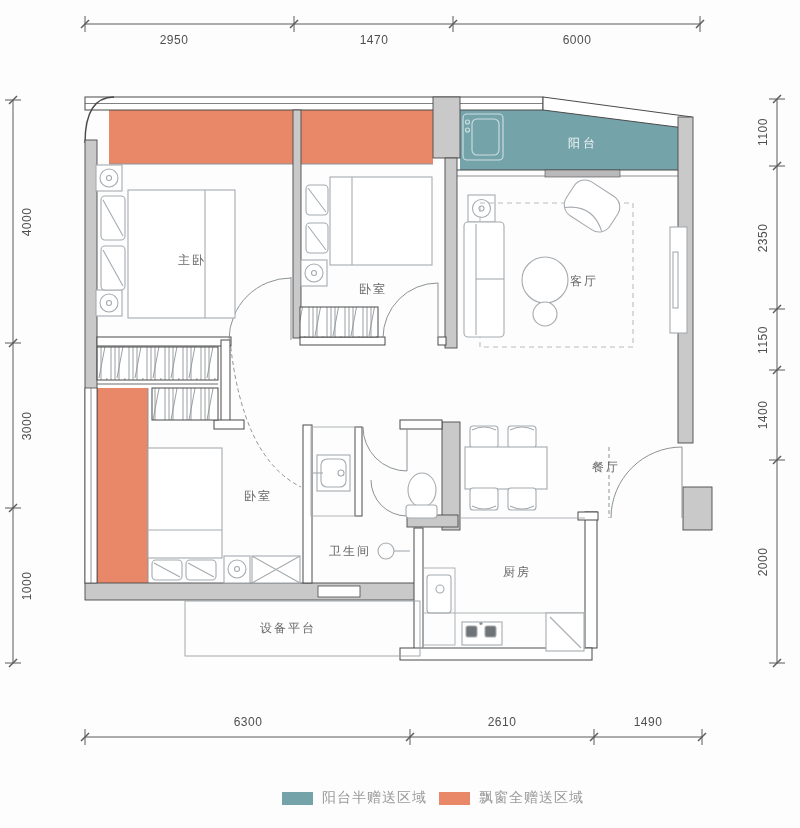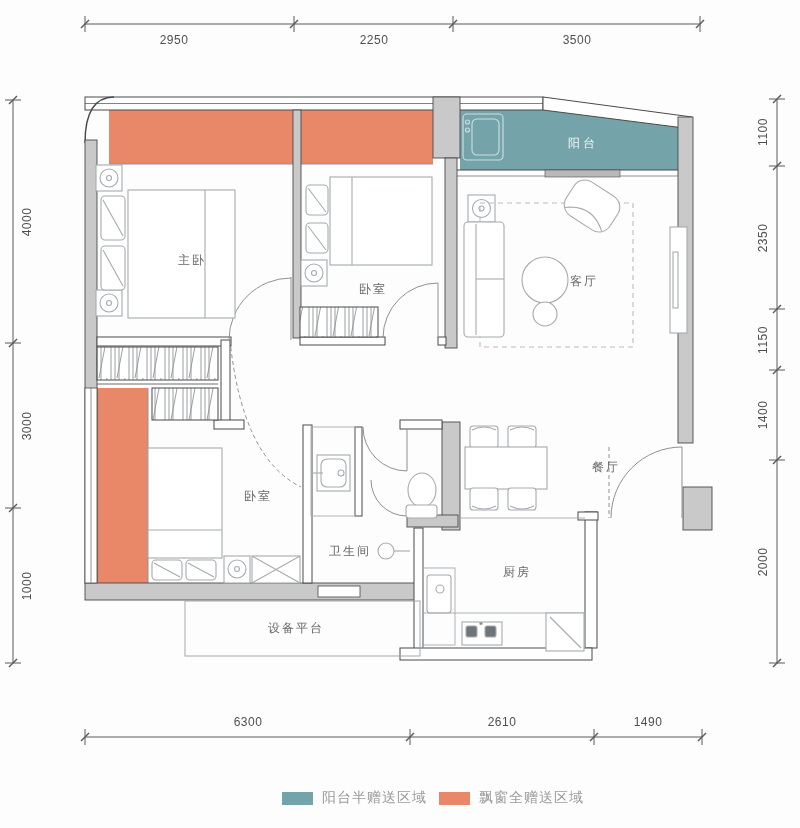--- a/index.html
+++ b/index.html
@@ -284,25 +284,25 @@
 </svg>
 
 <div class="label" style="left:192px;top:260px">主卧</div>
 <div class="label" style="left:373px;top:289px">卧室</div>
 <div class="label white" style="left:583px;top:143px">阳台</div>
 <div class="label" style="left:584px;top:281px">客厅</div>
 <div class="label" style="left:606px;top:467px">餐厅</div>
 <div class="label" style="left:258px;top:496px">卧室</div>
 <div class="label" style="left:350px;top:551px">卫生间</div>
 <div class="label" style="left:517px;top:572px">厨房</div>
-<div class="label" style="left:296px;top:628px">设备平台</div>
+<div class="label" style="left:288px;top:628px">设备平台</div>
 
 <div class="dim" style="left:174px;top:40px">2950</div>
-<div class="dim" style="left:374px;top:40px">2250</div>
-<div class="dim" style="left:577px;top:40px">3500</div>
+<div class="dim" style="left:374px;top:40px">1470</div>
+<div class="dim" style="left:577px;top:40px">6000</div>
 
 <div class="dim" style="left:248px;top:722px">6300</div>
 <div class="dim" style="left:502px;top:722px">2610</div>
 <div class="dim" style="left:648px;top:722px">1490</div>
 
 <div class="dim vert" style="left:27px;top:222px">4000</div>
 <div class="dim vert" style="left:27px;top:426px">3000</div>
 <div class="dim vert" style="left:27px;top:586px">1000</div>
 
 <div class="dim vert" style="left:763px;top:132px">1100</div>

